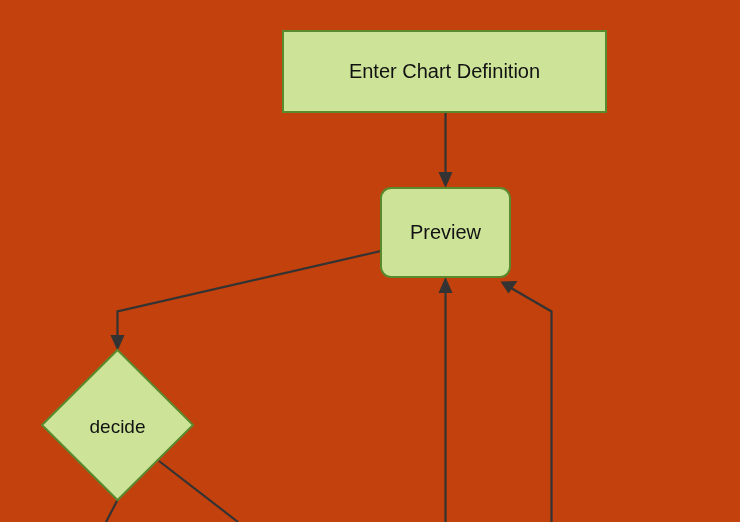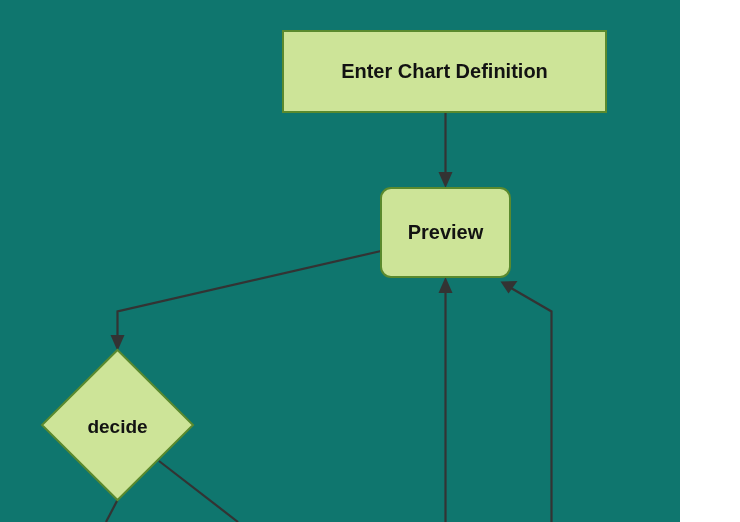--- a/index.html
+++ b/index.html
@@ -8,24 +8,23 @@
     background: #ffffff;
   }
   body {
     width: 740px;
     height: 522px;
     overflow: hidden;
     font-family: "Liberation Sans", sans-serif;
   }
   #diagram-root {
     position: relative;
-    width: 680px;
+    width: 740px;
     height: 522px;
-    background: #0f766e;
-    font-weight: bold;
+    background: #c2410c;
   }
   #flow-svg {
     position: absolute;
     top: 0;
     left: 0;
     width: 740px;
     height: 522px;
     display: block;
   }
   .node-shape {

